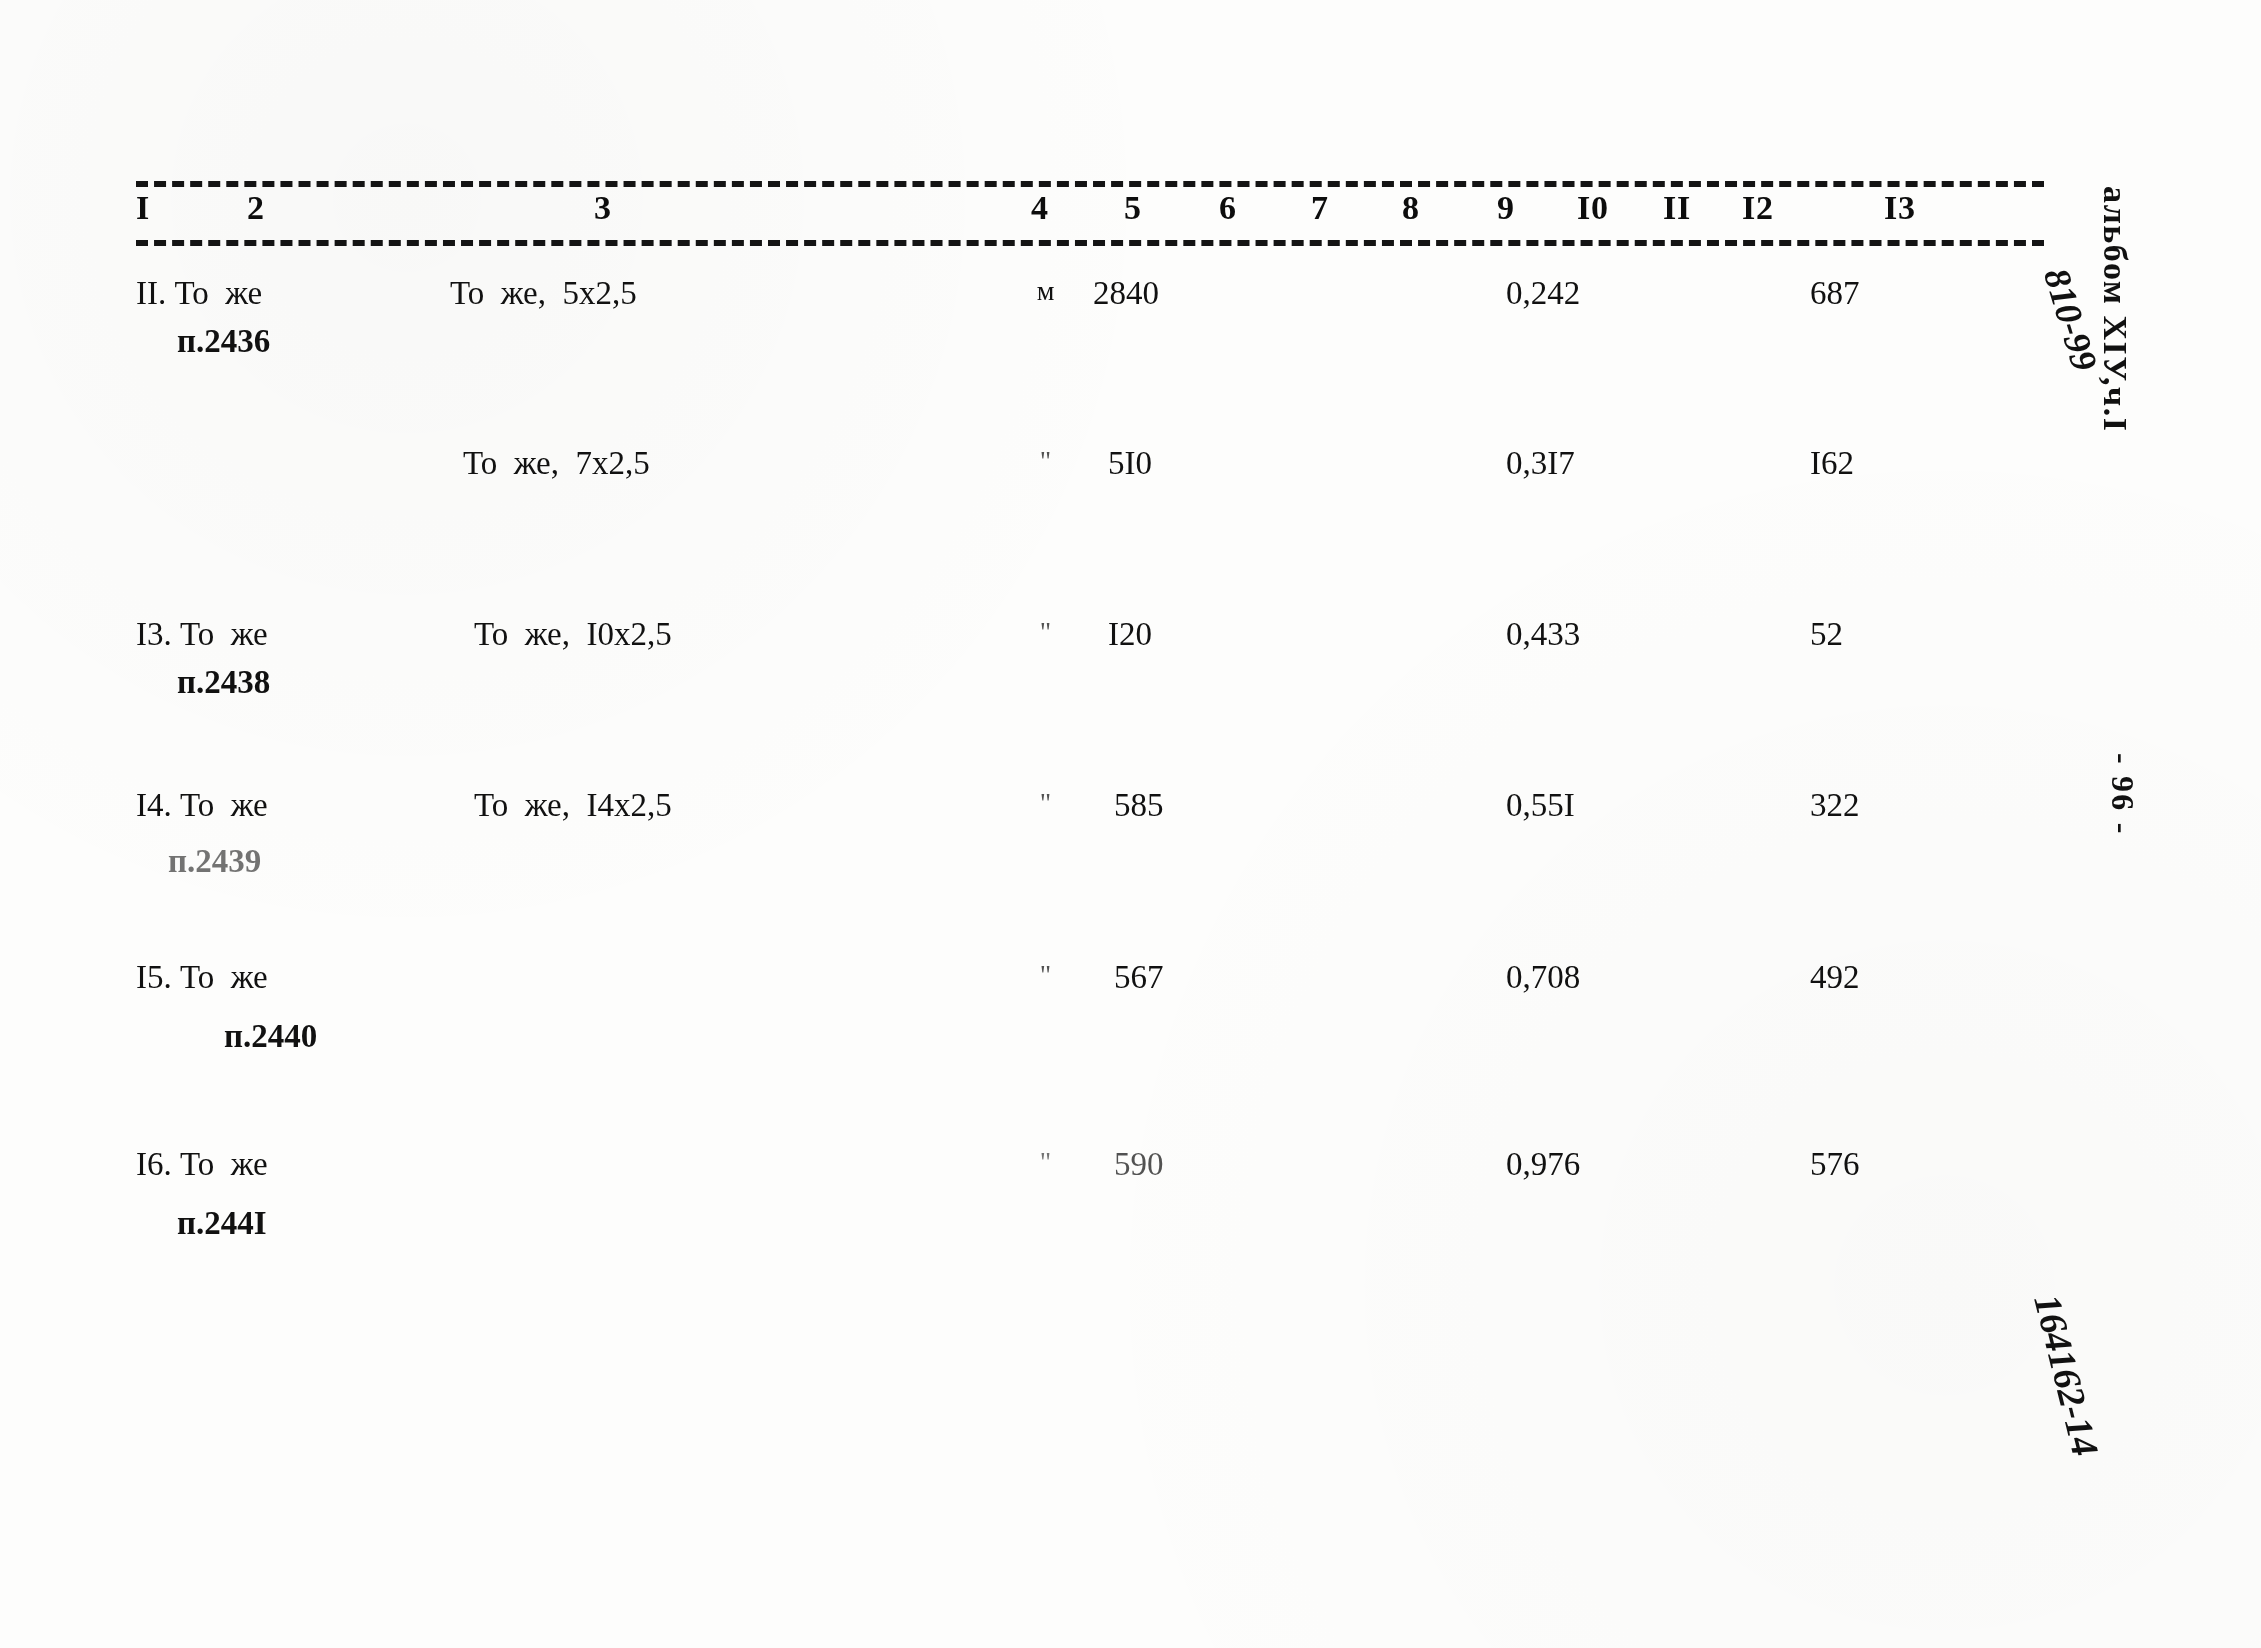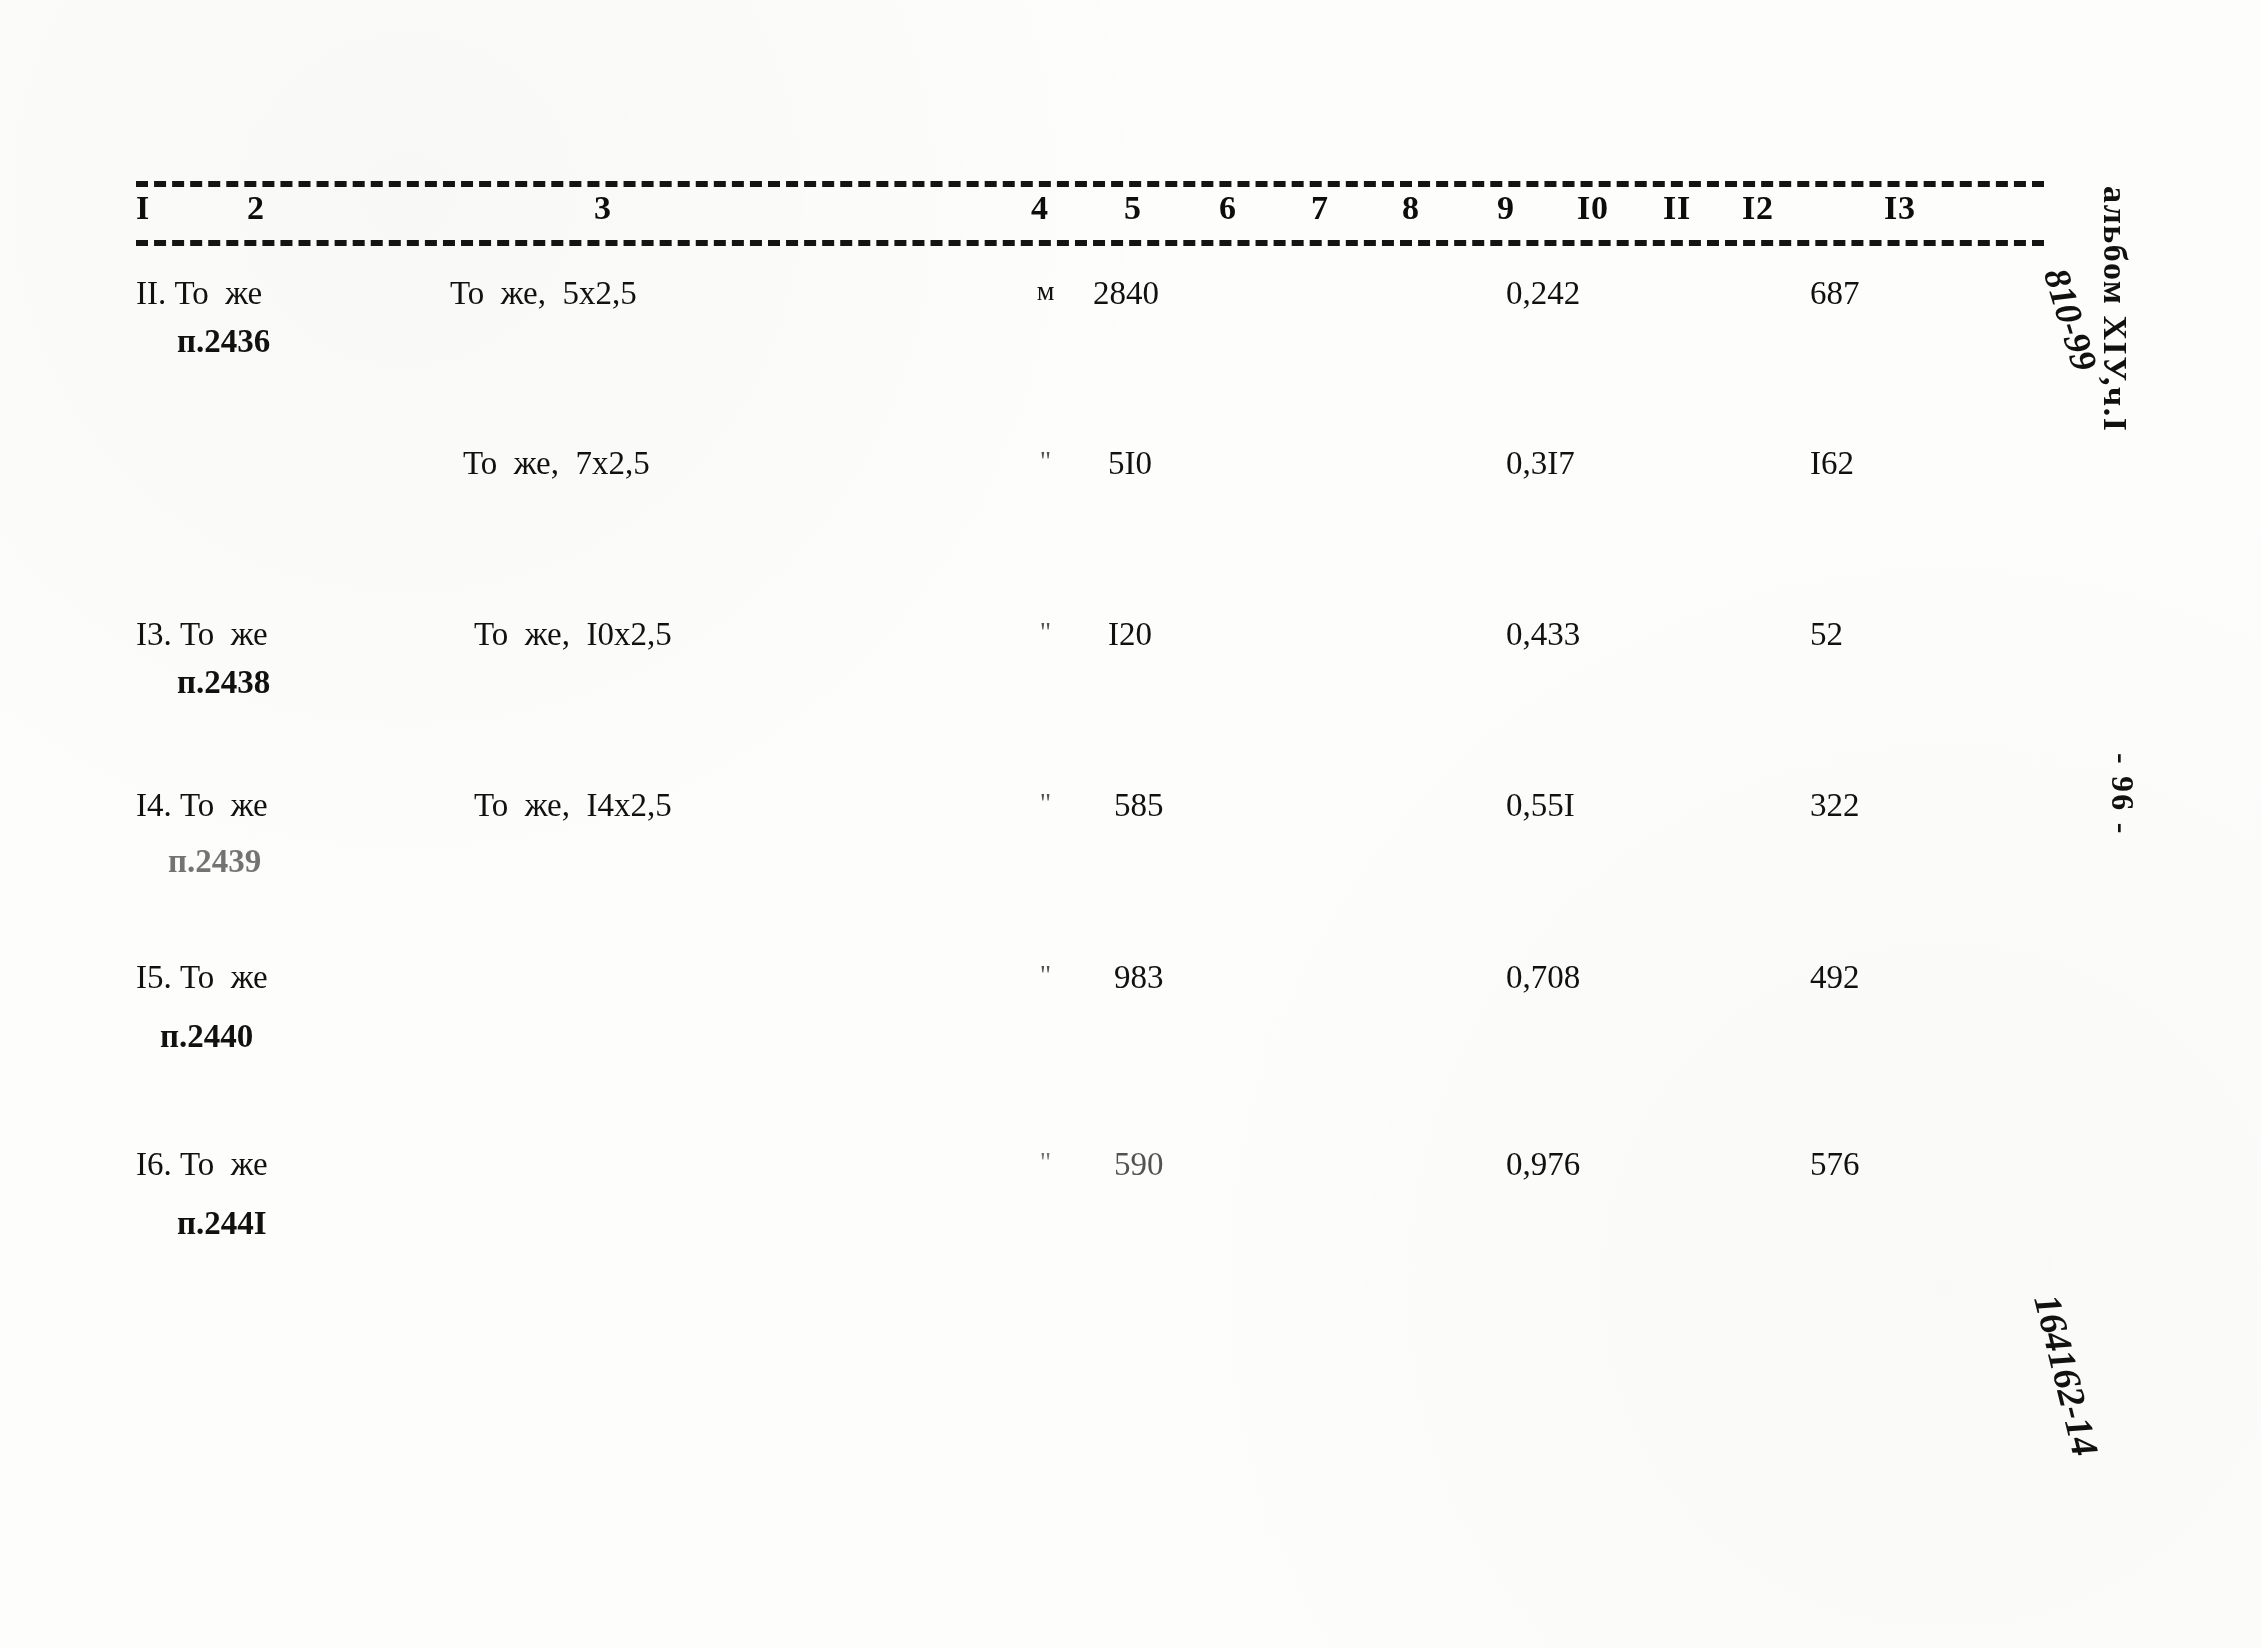--- a/index.html
+++ b/index.html
@@ -195,23 +195,23 @@
       <div class="row nudge-c" style="top:512px">
         <span class="cell c1"><span>I4.</span> <span>То  же</span><span class="sub fadedxx" style="margin-left:32px;margin-top:22px">п.2439</span></span>
         <span class="cell c3">То  же,  I4х2,5</span>
         <span class="cell c4 faded">"</span>
         <span class="cell c5" style="left:978px">585</span>
         <span class="cell c9">0,55I</span>
         <span class="cell c12">322</span>
       </div>
 
       <div class="row nudge-c" style="top:684px">
-        <span class="cell c1"><span>I5.</span> <span>То  же</span><span class="sub" style="margin-left:24px;margin-top:25px">п.2440</span></span>
-        <span class="cell c4 faded">"</span>
-        <span class="cell c5" style="left:978px">983</span>
+        <span class="cell c1"><span>I5.</span> <span>То  же</span><span class="sub" style="margin-left:88px;margin-top:25px">п.2440</span></span>
+        <span class="cell c4 faded">"</span>
+        <span class="cell c5" style="left:978px">567</span>
         <span class="cell c9">0,708</span>
         <span class="cell c12">492</span>
       </div>
 
       <div class="row nudge-c" style="top:871px">
         <span class="cell c1"><span>I6.</span> <span>То  же</span><span class="sub" style="margin-left:41px;margin-top:25px">п.244I</span></span>
         <span class="cell c4 fadedxx">"</span>
         <span class="cell c5 faded" style="left:978px">590</span>
         <span class="cell c9">0,976</span>
         <span class="cell c12">576</span>

